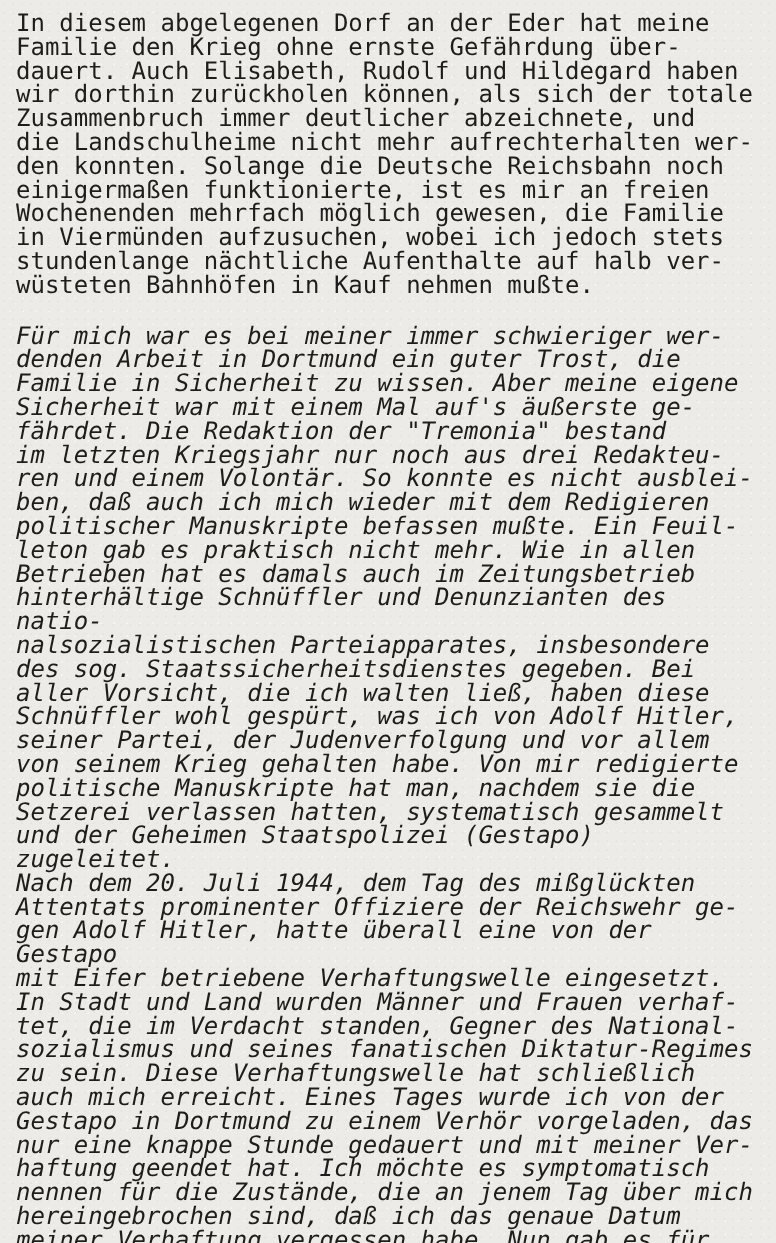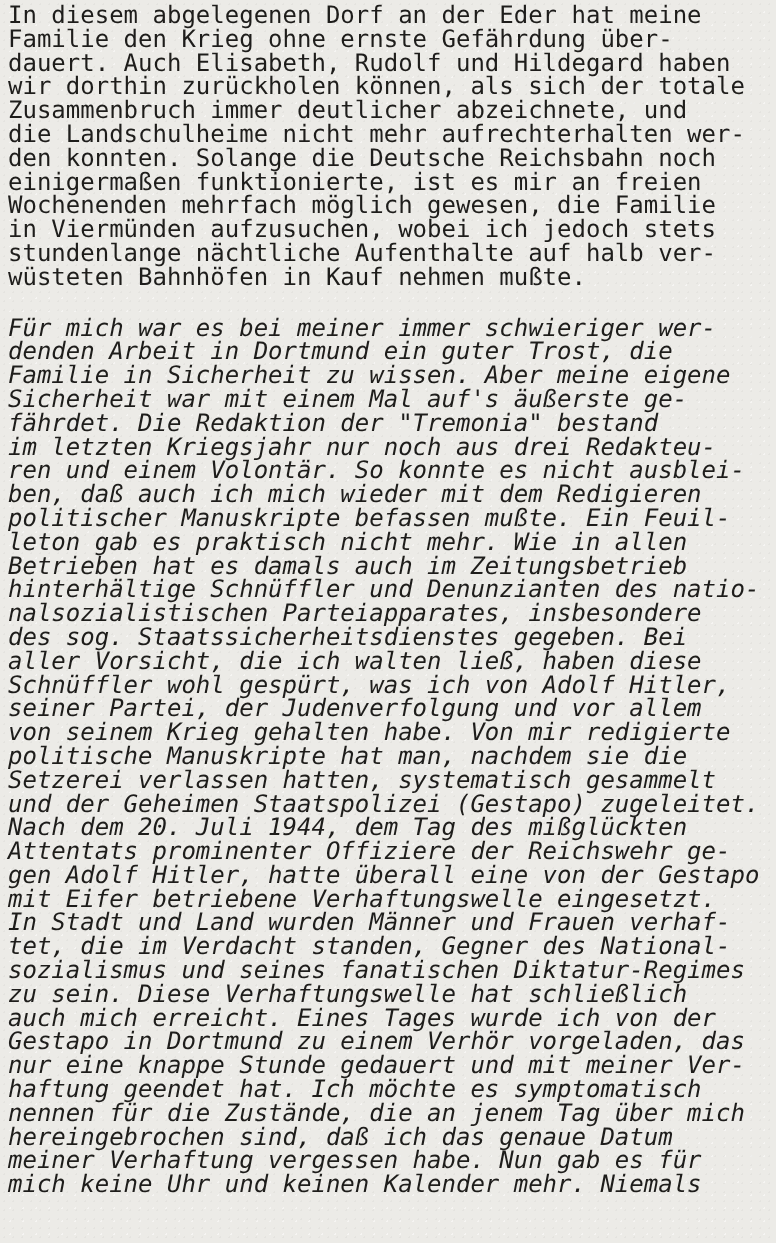--- a/index.html
+++ b/index.html
@@ -24,21 +24,21 @@
     height: 1243px;
     padding: 4px 4px 0 8px;
     font-family: "DejaVu Sans Mono", "Liberation Mono", monospace;
     font-size: 24px;
     line-height: 23.8px;
     letter-spacing: 0;
     color: #1e1d1b;
     text-rendering: geometricPrecision;
   }
   .para {
-    margin: 0;
+    margin: 8px;
     white-space: pre-line;
   }
   .para + .para {
     margin-top: 27px;
     font-style: italic;
   }
 </style>
 </head>
 <body>
 

